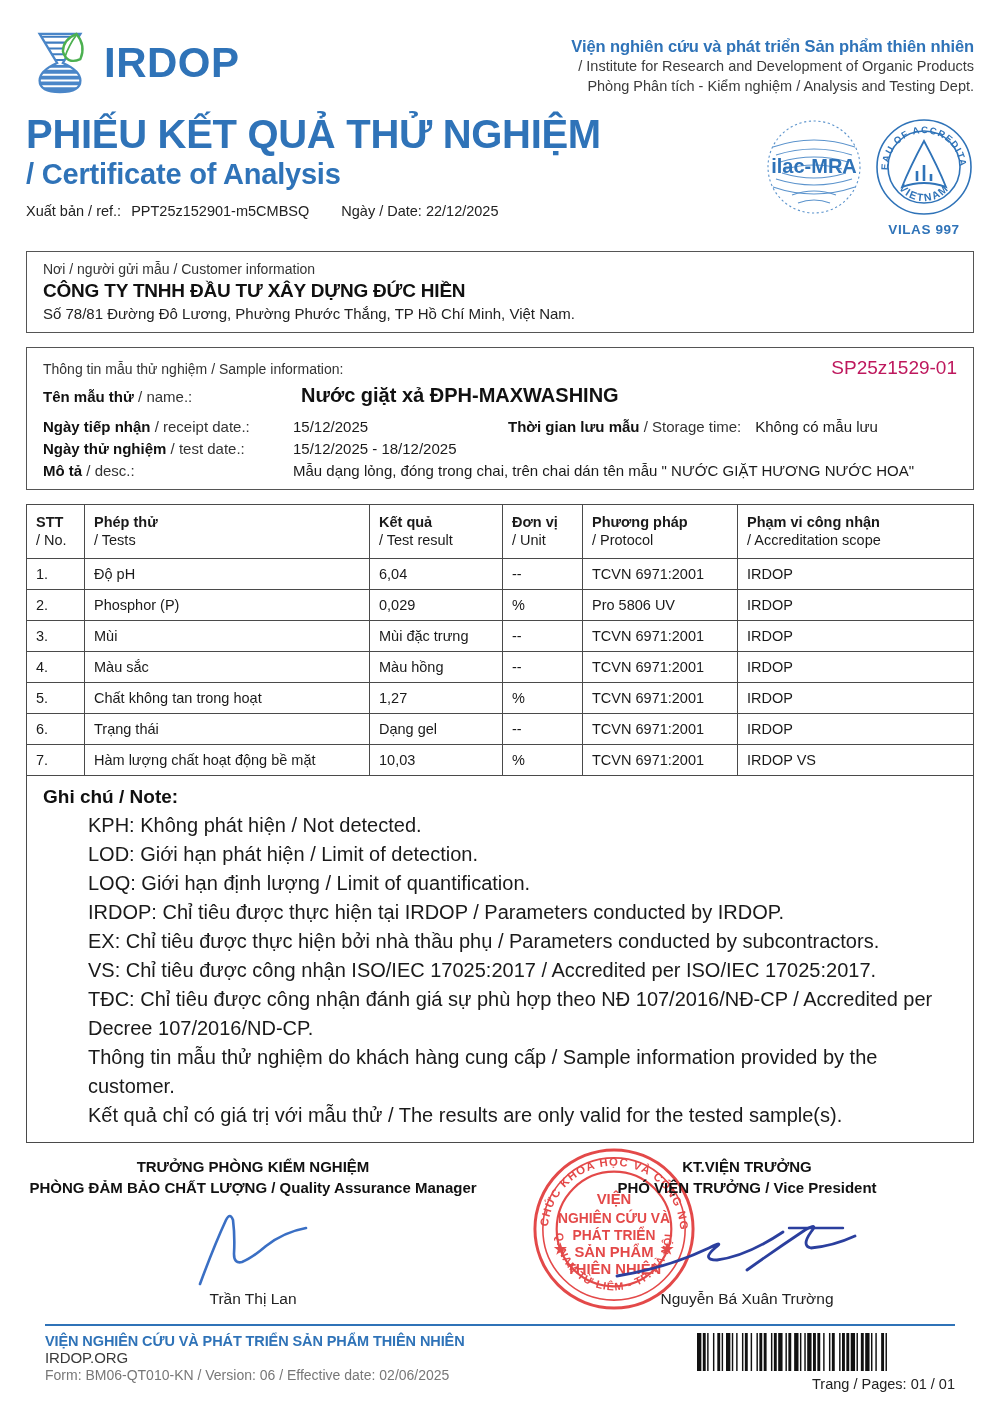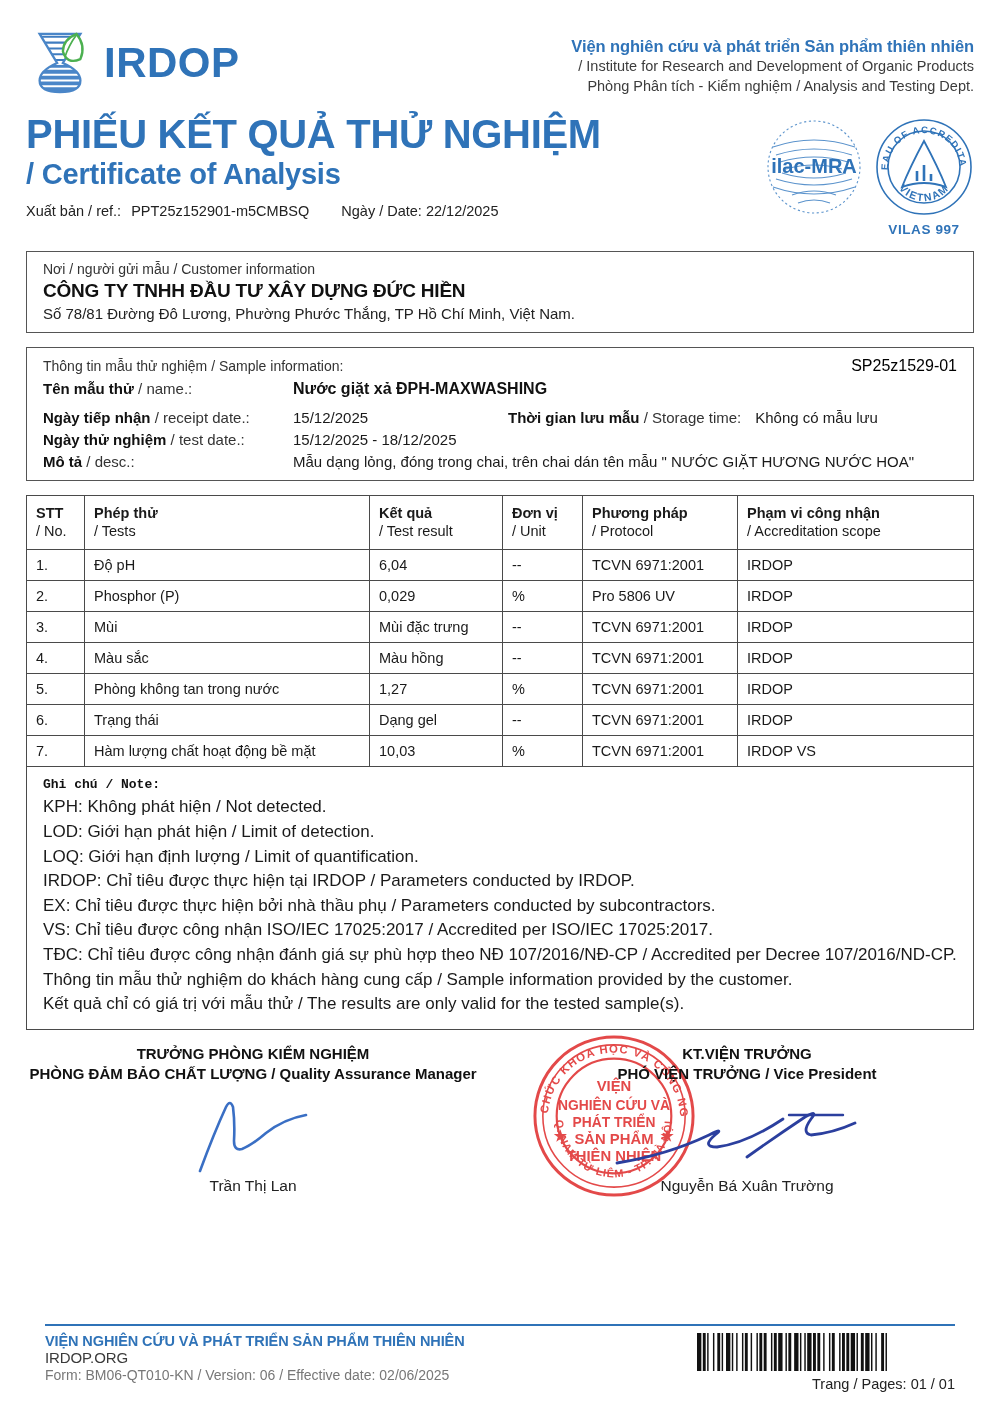--- a/index.html
+++ b/index.html
@@ -53,26 +53,26 @@
   
   .box { border: 1.3px solid #555; margin-top: 14px; padding: 9px 16px 10px 16px; }
   .lbl-sm { font-size: 14px; color: #333; }
   .cust-name {
     font-size: 19px; font-weight: bold; color: #111;
     margin-top: 3px; letter-spacing: -0.2px;
   }
   .cust-addr { font-size: 15px; color: #222; margin-top: 3px; }
 
   .sample-head { display: flex; justify-content: space-between; align-items: baseline; }
-  .sample-code { font-size: 16px; color: #000000; text-align: center; }
+  .sample-code { font-size: 19px; color: #be185d; text-align: center; }
   .srow { display: flex; align-items: baseline; margin-top: 5px; font-size: 15px; }
   .srow .k { font-weight: bold; color: #111; }
   .srow .k2 { font-weight: normal; color: #333; }
   .sname-lbl { width: 250px; }
-  .sname-val { font-weight: bold; font-size: 16px; color: #111; }
+  .sname-val { font-weight: bold; font-size: 20px; color: #111; margin-left: 8px; }
   .sfield-lbl { width: 250px; }
   .sfield-val { width: 215px; }
   .sfield-lbl2 { }
   .sfield-val2 { margin-left: 14px; }
   .desc-val { flex: 1; }
 
   
   table.results {
     width: 100%; border-collapse: collapse; margin-top: 14px;
     font-size: 14.5px;
@@ -86,22 +86,22 @@
   table.results td { height: 30px; }
   .c-no { width: 58px; }
   .c-test { width: 285px; }
   .c-res { width: 133px; }
   .c-unit { width: 80px; }
   .c-prot { width: 155px; }
   .c-scope { }
 
   
   .notes { border: 1.2px solid #4a4a4a; border-top: none; padding: 10px 16px 12px 16px; }
-  .notes-title { font-size: 13px; font-weight: bold; color: #111; margin-bottom: 3px; font-family: Liberation Mono, monospace; }
-  .notes-line { font-size: 17px; color: #1a1a1a; line-height: 1.45; }
+  .notes-title { font-size: 19px; font-weight: bold; color: #111; margin-bottom: 3px; }
+  .notes-line { font-size: 20px; color: #1a1a1a; line-height: 1.45; margin-left: 45px; }
 
   
   .sig-area { position: relative; display: flex; margin-top: 14px; gap: 40px; }
   .sig-col { flex: 1; text-align: center; position: relative; }
   .sig-title { font-size: 15px; font-weight: bold; color: #111; line-height: 1.35; }
   .sig-name { font-size: 15.5px; color: #222; }
   .sig-scribble { height: 92px; position: relative; }
   .stamp {
     position: absolute; left: 10px; top: -12px; width: 168px; height: 168px;
     pointer-events: none;
@@ -325,21 +325,21 @@
         <tr>
           <td class="c-no">4.</td>
           <td class="c-test">Màu sắc</td>
           <td class="c-res">Màu hồng</td>
           <td class="c-unit">--</td>
           <td class="c-prot">TCVN 6971:2001</td>
           <td class="c-scope">IRDOP</td>
         </tr>
         <tr>
           <td class="c-no">5.</td>
-          <td class="c-test">Phòng không tan trong nước</td>
+          <td class="c-test">Chất không tan trong hoạt</td>
           <td class="c-res">1,27</td>
           <td class="c-unit">%</td>
           <td class="c-prot">TCVN 6971:2001</td>
           <td class="c-scope">IRDOP</td>
         </tr>
         <tr>
           <td class="c-no">6.</td>
           <td class="c-test">Trạng thái</td>
           <td class="c-res">Dạng gel</td>
           <td class="c-unit">--</td>

